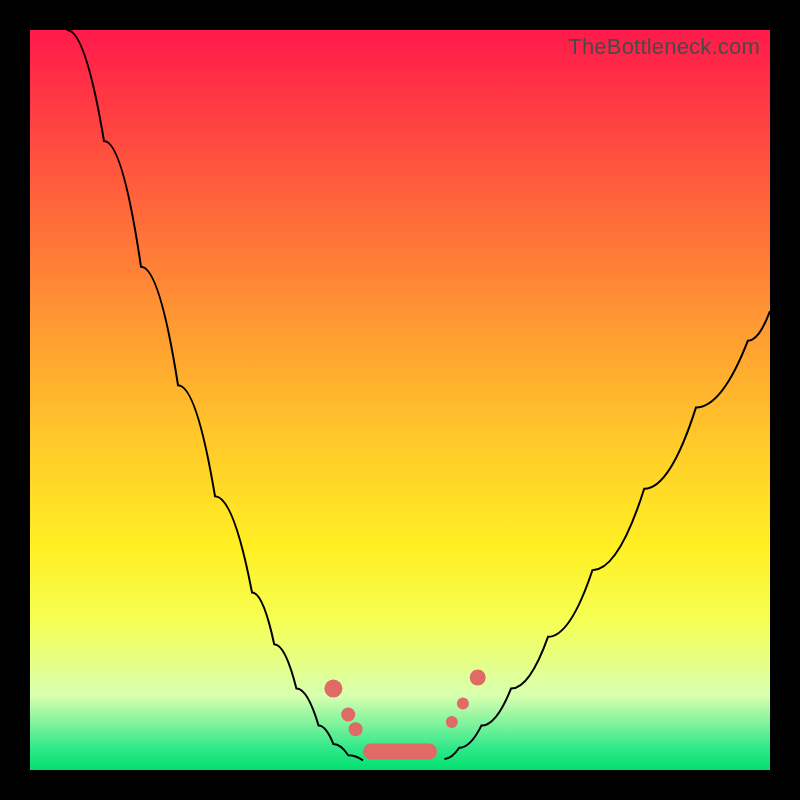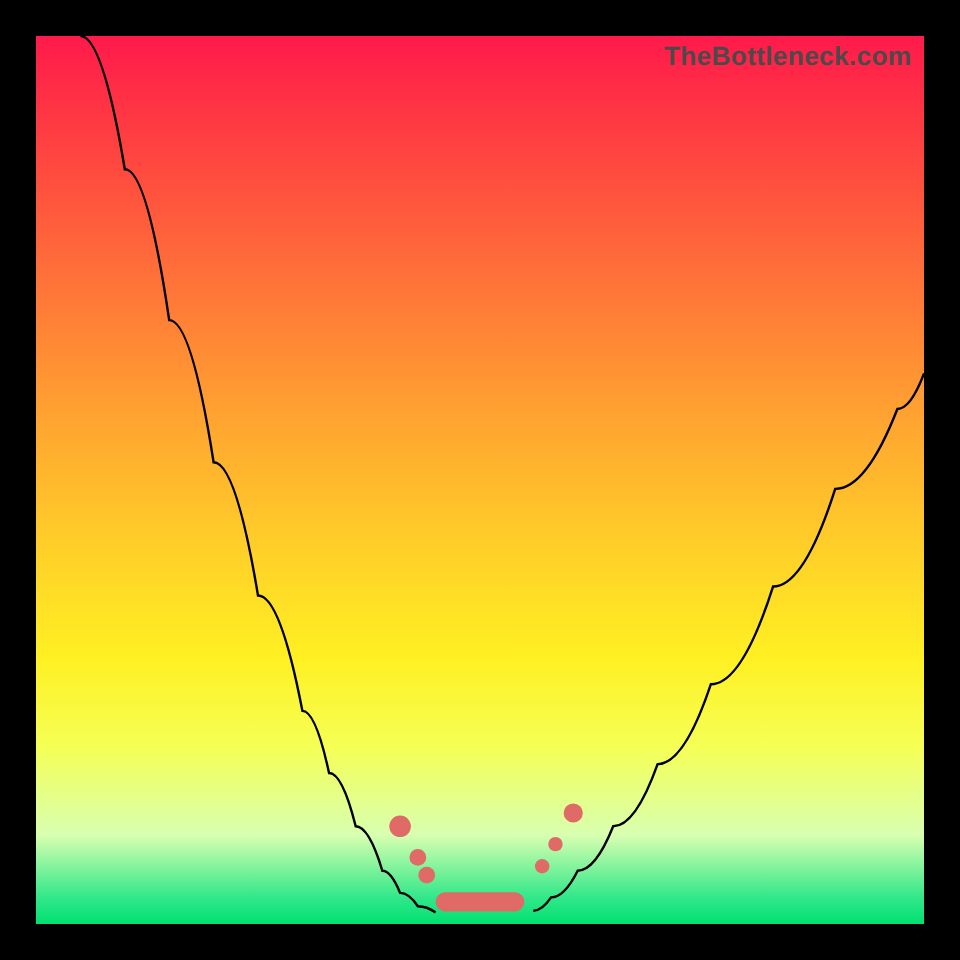--- a/index.html
+++ b/index.html
@@ -41,21 +41,21 @@
     top: 0;
     width: 740px;
     height: 740px;
   }
   .watermark {
     position: absolute;
     top: 4px;
     right: 10px;
     color: #4a4a4a;
     font-size: 22px;
-    font-weight: 700;
+    font-weight: 400;
     letter-spacing: 0.2px;
     text-align: right;
   }
   .curve {
     fill: none;
     stroke: #000;
     stroke-width: 2;
   }
   .marker {
     fill: #e06a66;

